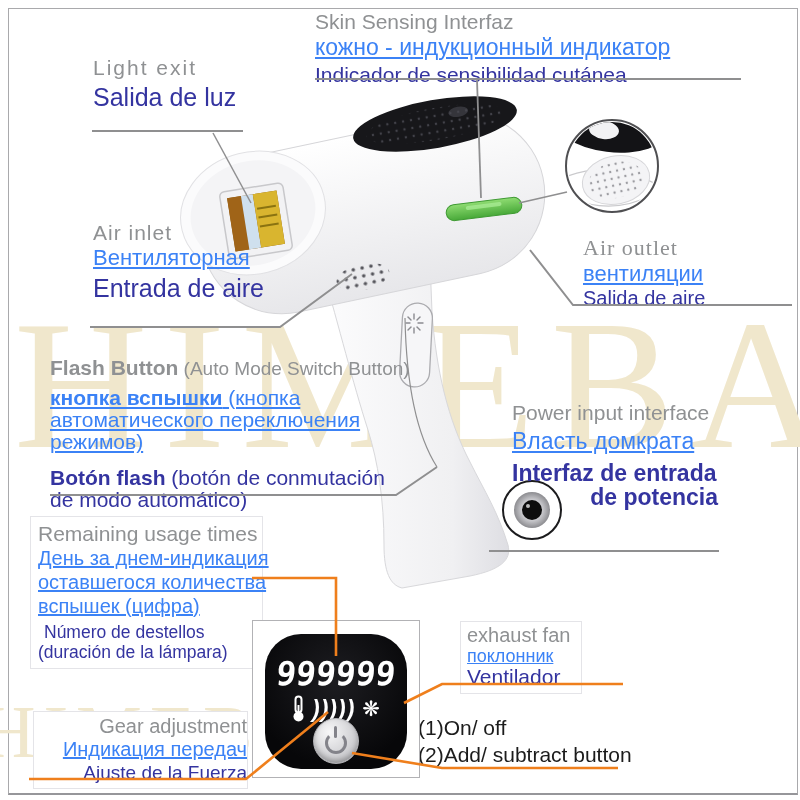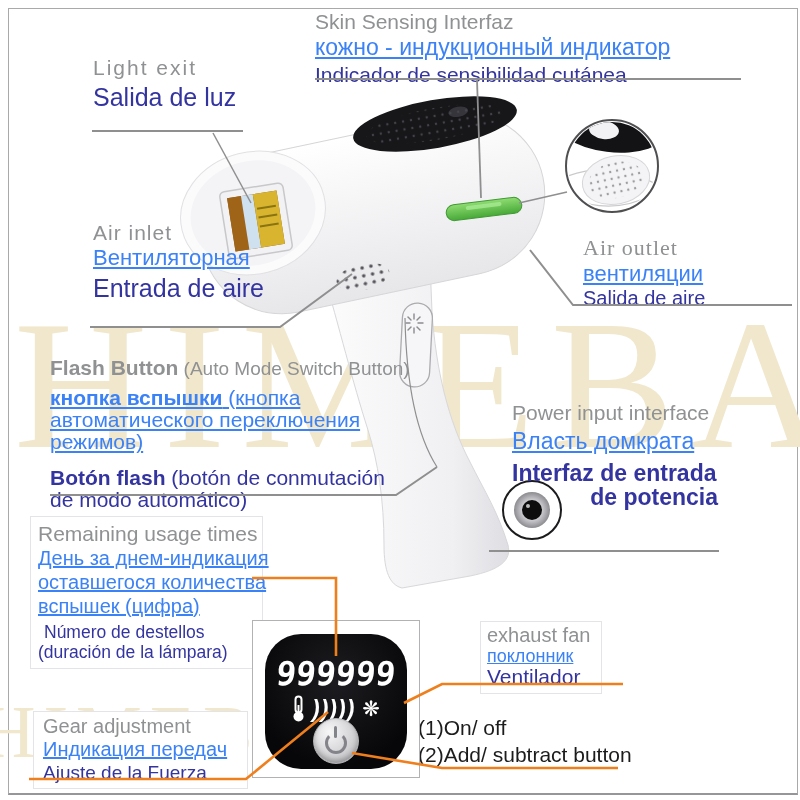--- a/index.html
+++ b/index.html
@@ -46,25 +46,25 @@
   .power .ru{font-size:23px;margin-top:4px;}
   .power .es{font-size:23px;font-weight:bold;margin-top:7px;line-height:1.05;}
   .power .es .l1{white-space:nowrap;}
   .power .es .l2{text-align:right;}
   .whitebox{background:#ffffff;border:1px solid #e4e4e8;}
   .remaining{left:30px;top:516px;width:224px;padding:5px 0 6px 7px;}
   .remaining .en{font-size:21px;white-space:nowrap;}
   .remaining .ru{font-size:20px;line-height:1.2;white-space:nowrap;}
   .remaining .es{font-size:17.5px;line-height:1.15;margin-top:4px;white-space:nowrap;}
   .remaining .es .l1{margin-left:6px;}
-  .exhaust{left:480px;top:621px;width:114px;padding:3px 0 4px 6px;line-height:1.08;}
+  .exhaust{left:460px;top:621px;width:114px;padding:3px 0 4px 6px;line-height:1.08;}
   .exhaust .en{font-size:20px;white-space:nowrap;}
   .exhaust .ru{font-size:18px;}
   .exhaust .es{font-size:21px;}
-  .gear{left:33px;top:711px;width:204px;padding:3px 0 4px 9px;line-height:1.17;}
+  .gear{left:33px;top:711px;width:204px;padding:3px 0 4px 9px;line-height:1.17;text-align:right;}
   .gear .en{font-size:20px;white-space:nowrap;}
   .gear .ru{font-size:20px;white-space:nowrap;}
   .gear .es{font-size:19px;white-space:nowrap;}
   .onoff{left:418px;top:714px;font-size:21px;color:#1c1c1c;line-height:1.3;}
   
   .display-inset{position:absolute;left:252px;top:620px;width:166px;height:156px;z-index:2;
                  background:#fff;border:1px solid #b2b2b5;}
   .screen{position:absolute;left:12px;right:12px;top:13px;bottom:8px;border-radius:36px;
           background:radial-gradient(circle at 50% 35%, #1d1d21 0%, #070709 75%);}
   .counter{position:absolute;top:20px;left:0;right:0;text-align:center;

